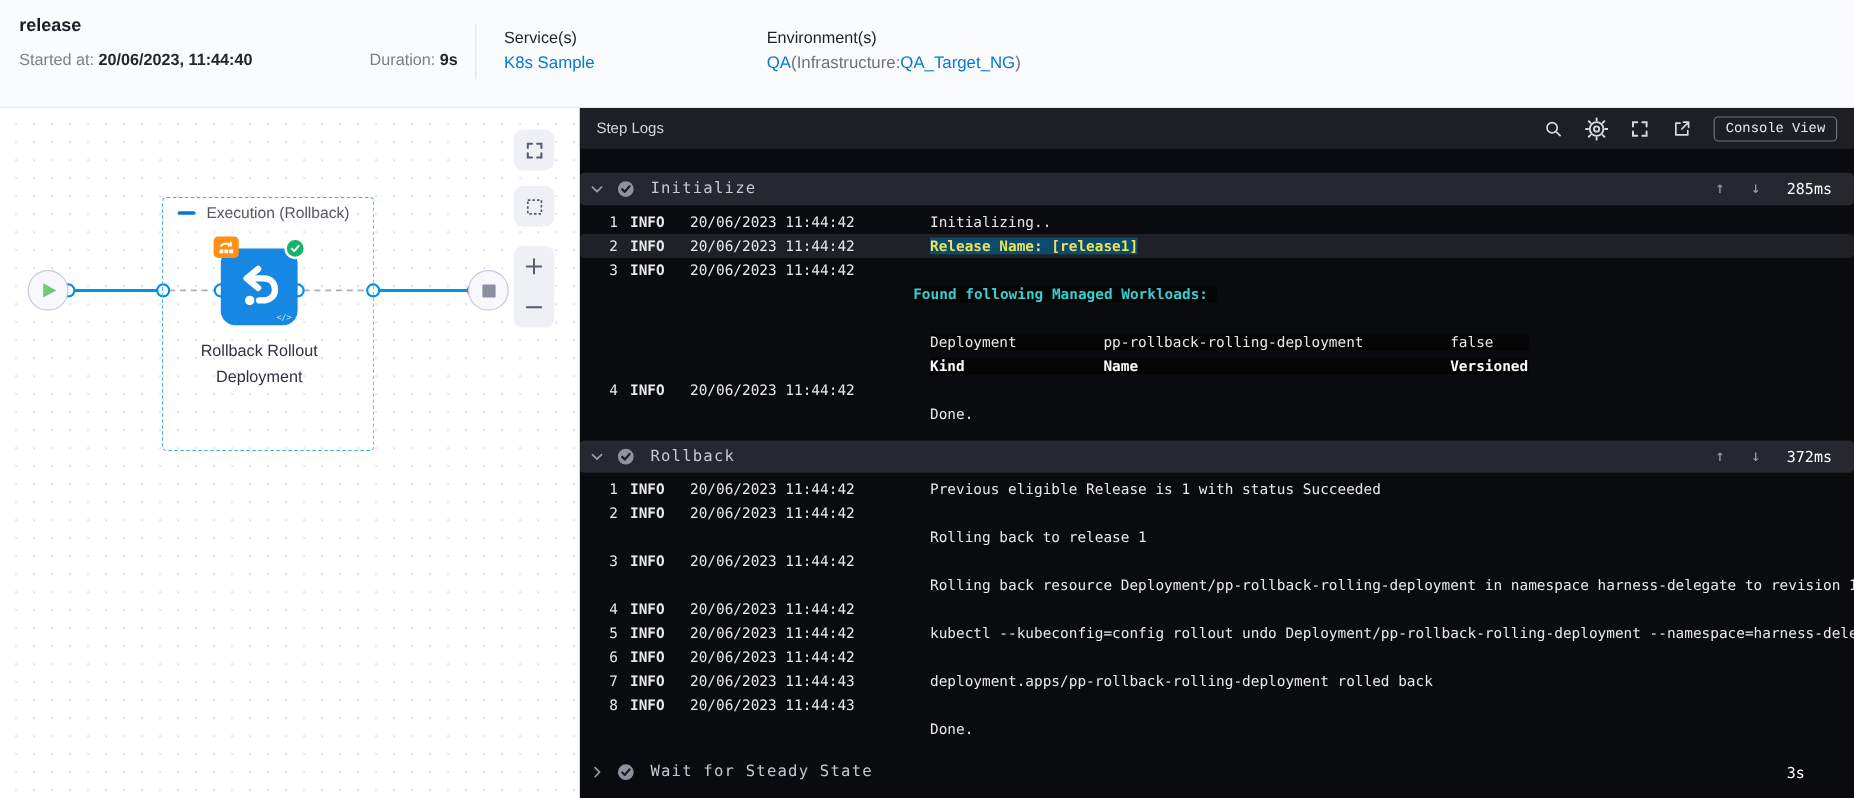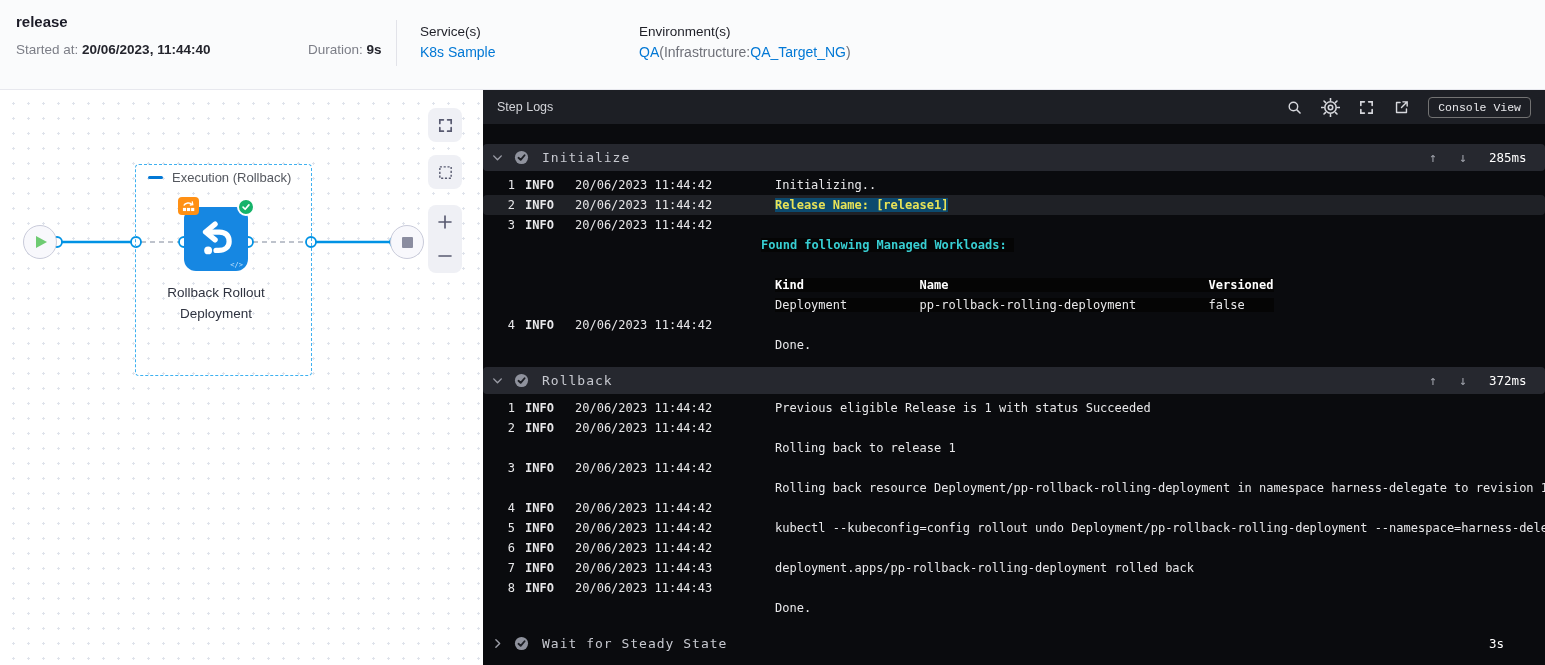--- a/index.html
+++ b/index.html
@@ -254,22 +254,22 @@
             <span class="sec-arrow">↑</span>
             <span class="sec-arrow">↓</span>
             <span class="sec-duration">285ms</span>
           </div>
           <div class="sec-lines">
             <div class="log-row"><span class="ln">1</span><span class="lvl">INFO</span><span class="ts">20/06/2023 11:44:42</span><span class="msg s-plain">Initializing..</span></div>
             <div class="log-row hl"><span class="ln">2</span><span class="lvl">INFO</span><span class="ts">20/06/2023 11:44:42</span><span class="msg s-yellow">Release Name: [release1]</span></div>
             <div class="log-row"><span class="ln">3</span><span class="lvl">INFO</span><span class="ts">20/06/2023 11:44:42</span><span class="msg s-plain"></span></div>
             <div class="log-row"><span class="ln"></span><span class="lvl"></span><span class="ts"></span><span class="msg s-cyan">Found following Managed Workloads: </span></div>
             <div class="log-row"><span class="ln"></span><span class="lvl"></span><span class="ts"></span><span class="msg s-plain"></span></div>
+            <div class="log-row"><span class="ln"></span><span class="lvl"></span><span class="ts"></span><span class="msg s-dimbg">Deployment          pp-rollback-rolling-deployment          false    </span></div>
             <div class="log-row"><span class="ln"></span><span class="lvl"></span><span class="ts"></span><span class="msg s-bold">Kind                Name                                    Versioned</span></div>
-            <div class="log-row"><span class="ln"></span><span class="lvl"></span><span class="ts"></span><span class="msg s-dimbg">Deployment          pp-rollback-rolling-deployment          false    </span></div>
             <div class="log-row"><span class="ln">4</span><span class="lvl">INFO</span><span class="ts">20/06/2023 11:44:42</span><span class="msg s-plain"></span></div>
             <div class="log-row"><span class="ln"></span><span class="lvl"></span><span class="ts"></span><span class="msg s-plain">Done.</span></div>
           </div>
         </div>
         <div class="log-section">
           <div class="sec-header">
             <span class="sec-chevron">
               <svg width="13" height="13" viewBox="0 0 24 24" fill="none" stroke="currentColor" stroke-width="2.6" stroke-linecap="round" stroke-linejoin="round">
                 <polyline points="5 9 12 16 19 9"></polyline>
               </svg>

